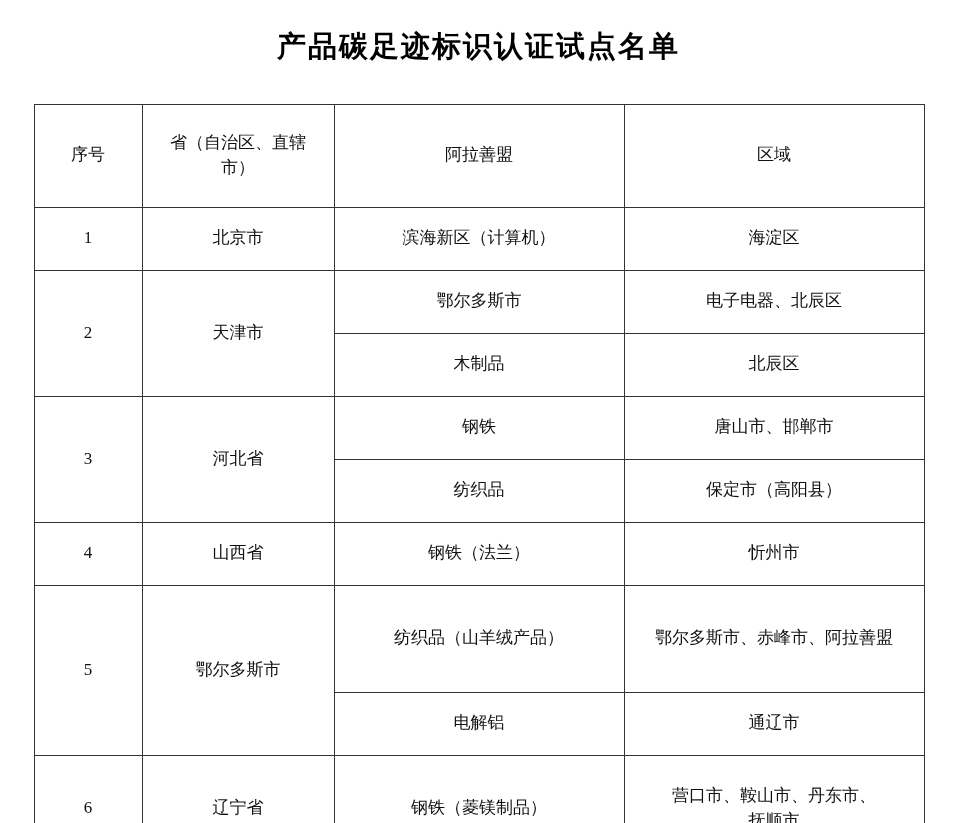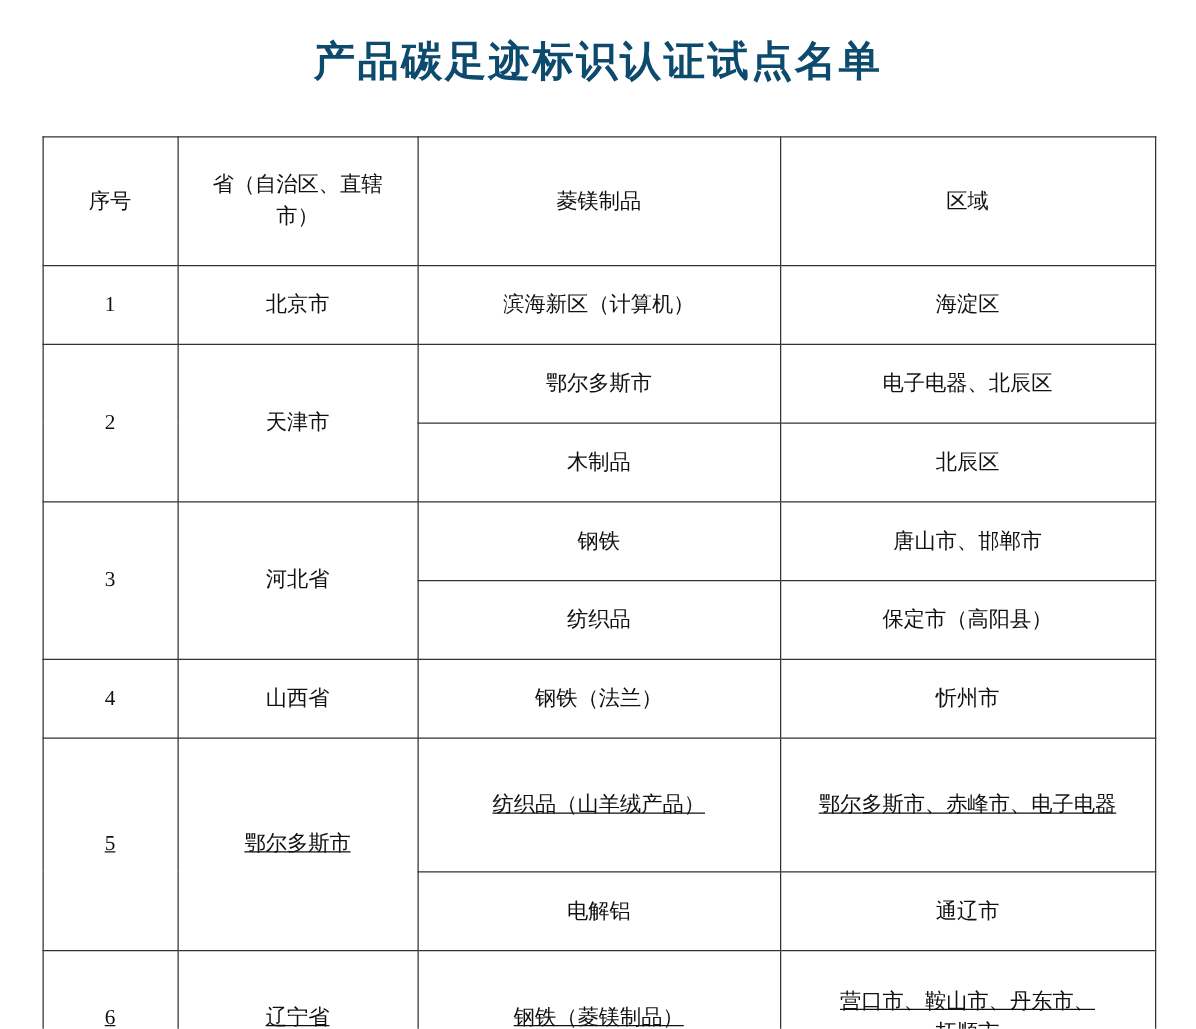--- a/index.html
+++ b/index.html
@@ -16,23 +16,23 @@
   }
   .page {
     width: 957px;
     box-sizing: border-box;
     padding: 0;
   }
   .doc-title {
     text-align: center;
     font-family: Liberation Sans, sans-serif;
     font-weight: bold;
-    font-size: 33px;
+    font-size: 29px;
     letter-spacing: 2px;
-    color: #0c4a6e;
+    color: #000000;
     margin: 28px 0 0 0;
     padding: 0;
     line-height: 1.3;
   }
   .table-wrap {
     margin: 38px auto 0 auto;
     width: 890px;
   }
   table.pilot-table {
     border-collapse: collapse;
@@ -51,21 +51,21 @@
   table.pilot-table td.head {
     font-size: 17px;
     height: 86px;
     padding: 8px 16px;
   }
   .col-no    { width: 108px; }
   .col-prov  { width: 192px; }
   .col-prod  { width: 290px; }
   .col-area  { width: 300px; }
   td.row-cell { height: 50px; }
-  td.tall { height: 50px; text-decoration: underline; }
+  td.tall { height: 50px; }
   .two-line { line-height: 1.8; }
 </style>
 </head>
 <body>
 
 <div class="page">
 
   <h1 class="doc-title">产品碳足迹标识认证试点名单</h1>
 
   <div class="table-wrap">
@@ -73,21 +73,21 @@
       <colgroup>
         <col class="col-no">
         <col class="col-prov">
         <col class="col-prod">
         <col class="col-area">
       </colgroup>
       <tbody>
         <tr>
           <td class="head">序号</td>
           <td class="head">省（自治区、直辖市）</td>
-          <td class="head">菱镁制品</td>
+          <td class="head">阿拉善盟</td>
           <td class="head">区域</td>
         </tr>
 
         <tr>
           <td class="row-cell">1</td>
           <td class="row-cell">北京市</td>
           <td class="row-cell">滨海新区（计算机）</td>
           <td class="row-cell">海淀区</td>
         </tr>
 
@@ -117,21 +117,21 @@
           <td class="row-cell">4</td>
           <td class="row-cell">山西省</td>
           <td class="row-cell">钢铁（法兰）</td>
           <td class="row-cell">忻州市</td>
         </tr>
 
         <tr>
           <td class="tall" rowspan="2">5</td>
           <td class="tall" rowspan="2">鄂尔多斯市</td>
           <td class="tall two-line" style="height:94px">纺织品（山羊绒产品）</td>
-          <td class="tall two-line" style="height:94px; padding-left:28px; padding-right:28px">鄂尔多斯市、赤峰市、电子电器</td>
+          <td class="tall two-line" style="height:94px; padding-left:28px; padding-right:28px">鄂尔多斯市、赤峰市、阿拉善盟</td>
         </tr>
         <tr>
           <td class="row-cell">电解铝</td>
           <td class="row-cell">通辽市</td>
         </tr>
 
         <tr>
           <td class="tall" style="height:94px">6</td>
           <td class="tall" style="height:94px">辽宁省</td>
           <td class="tall" style="height:94px">钢铁（菱镁制品）</td>

